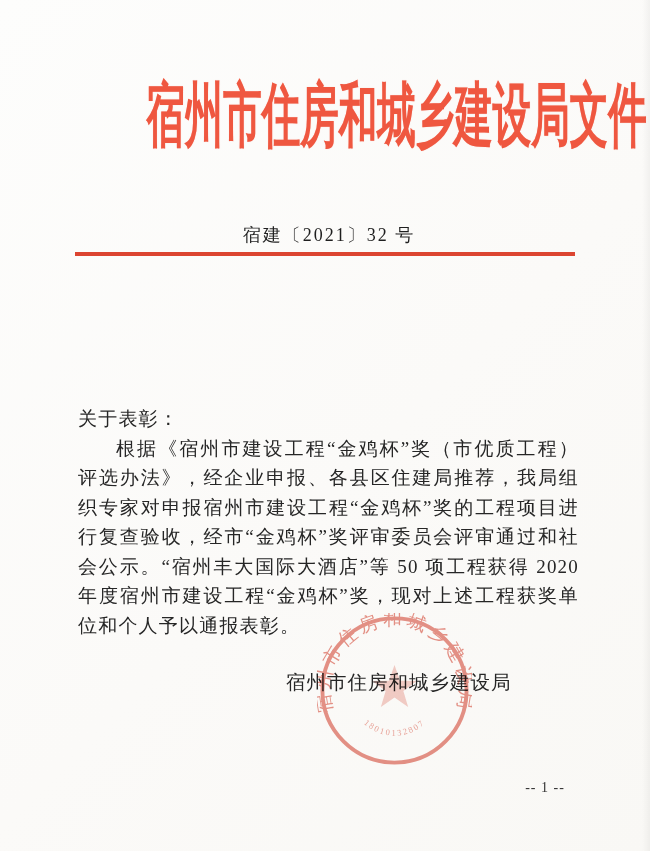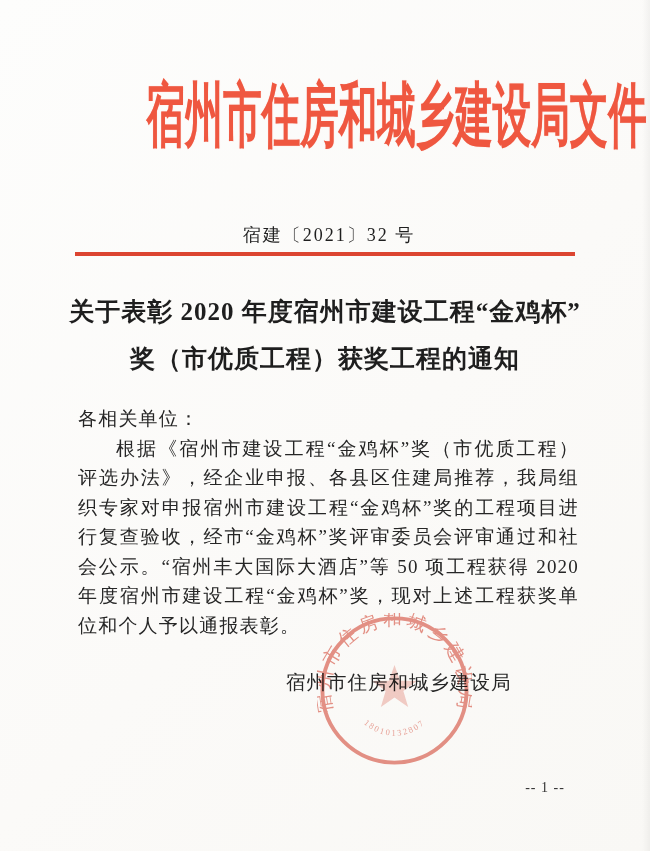--- a/index.html
+++ b/index.html
@@ -144,27 +144,23 @@
 <body>
 
 <div class="page">
 
   <div class="red-head">宿州市住房和城乡建设局文件</div>
 
   <div class="doc-no">宿建〔2021〕32 号</div>
 
   <div class="red-rule"></div>
 
-  <div class="subject">
-    <span class="subject-line">关于表彰 2020 年度宿州市建设工程“金鸡杯”</span>
-    <span class="subject-line">奖（市优质工程）获奖工程的通知</span>
-  </div>
 
   <div class="body-text">
-    <p class="salutation">各相关单位：</p>
+    <p class="salutation">关于表彰：</p>
     <p class="para">根据《宿州市建设工程“金鸡杯”奖（市优质工程）评选办法》，经企业申报、各县区住建局推荐，我局组织专家对申报宿州市建设工程“金鸡杯”奖的工程项目进行复查验收，经市“金鸡杯”奖评审委员会评审通过和社会公示。“宿州丰大国际大酒店”等 50 项工程获得 2020 年度宿州市建设工程“金鸡杯”奖，现对上述工程获奖单位和个人予以通报表彰。</p>
   </div>
 
   <div class="issuer">宿州市住房和城乡建设局</div>
 
 
   <svg class="seal" viewBox="0 0 200 200" aria-hidden="true">
     <circle cx="100" cy="100" r="93" fill="none" stroke="currentColor" stroke-width="5"></circle>
     <defs>
       <path id="sealTopArc" d="M 40.6,159.4 A 84,84 0 1 1 159.4,159.4" fill="none"></path>

